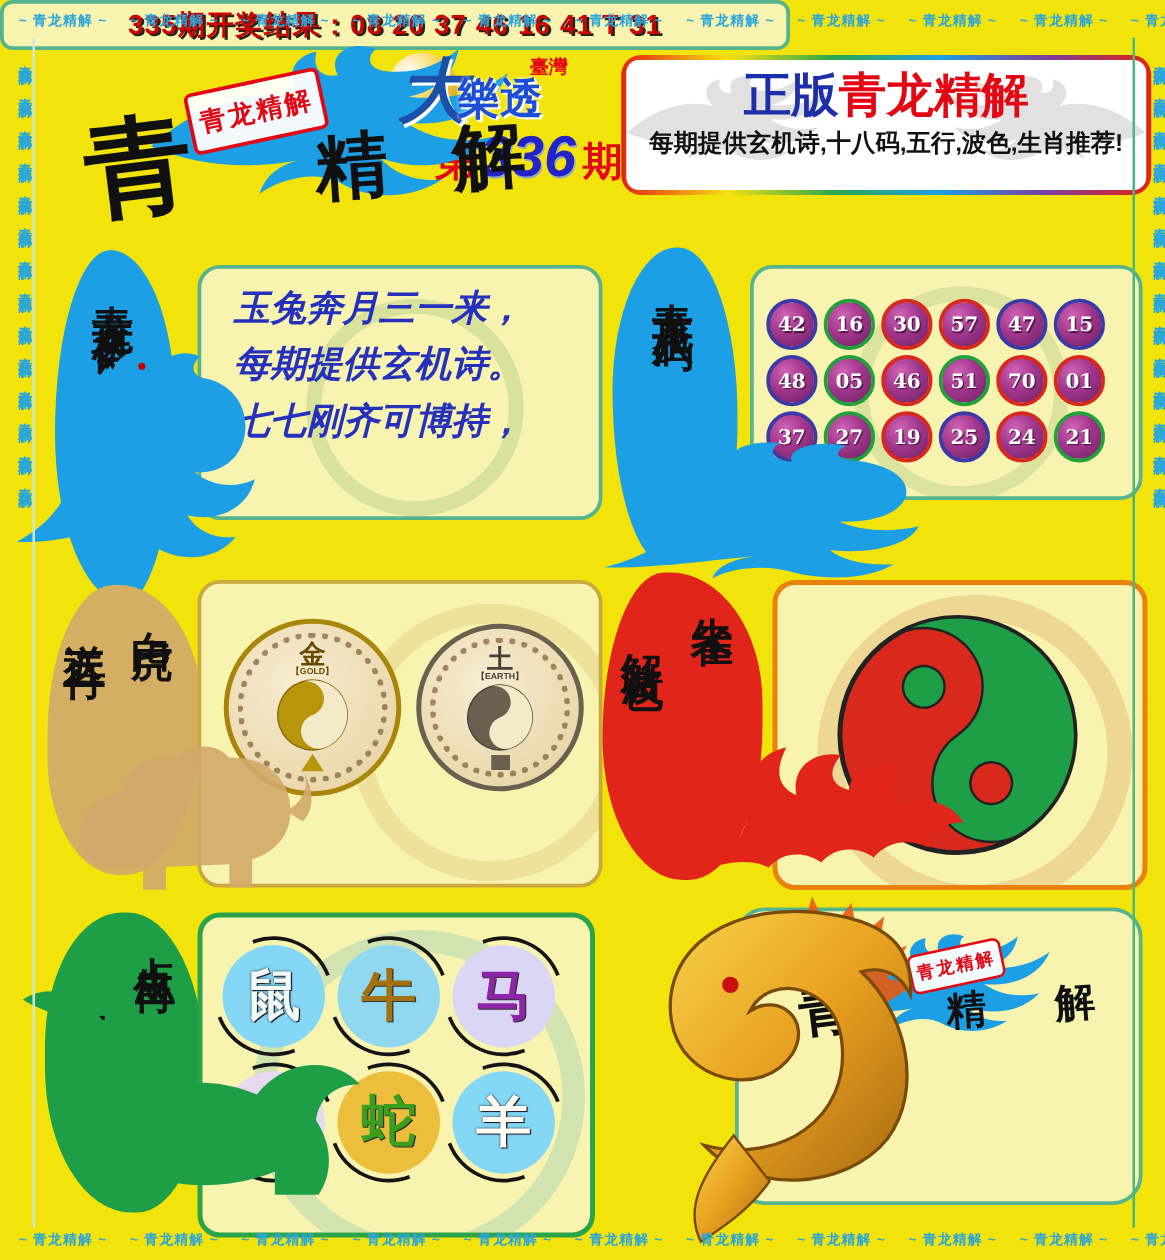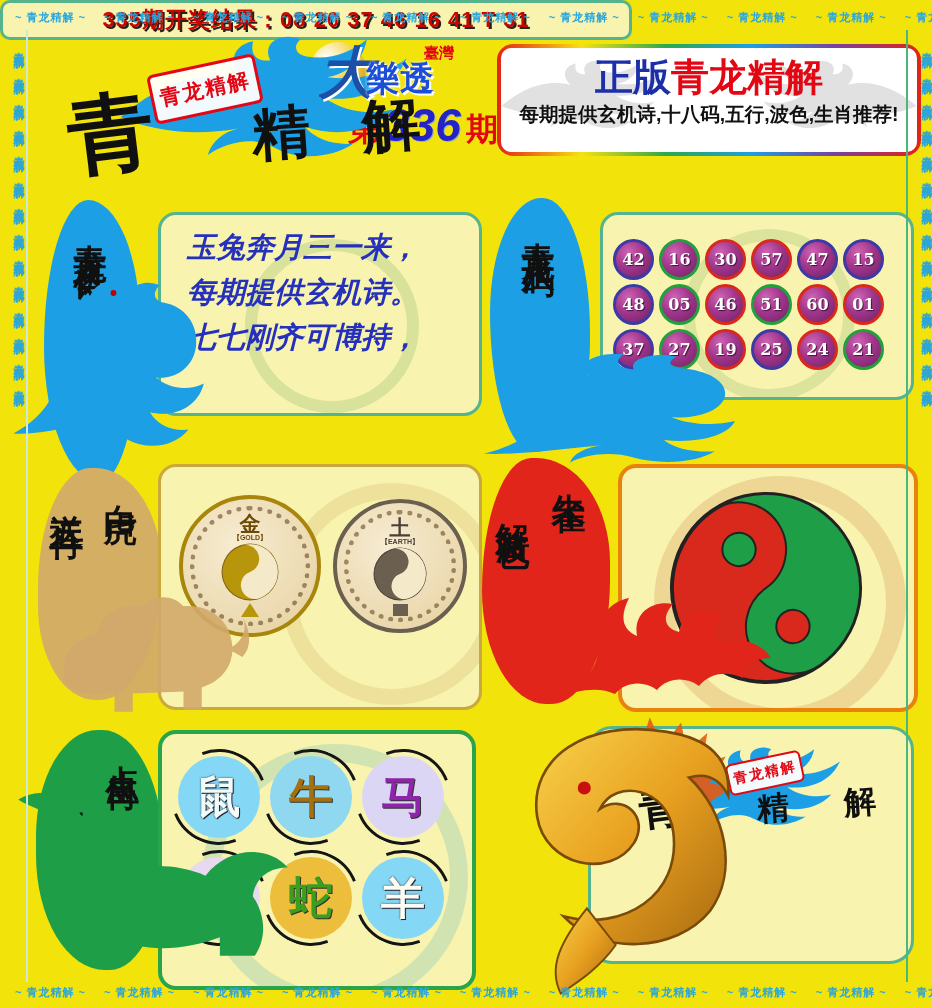--- a/index.html
+++ b/index.html
@@ -178,21 +178,21 @@
       <div class="ball" data-ring="green">
           <span class="bn">05</span>
         </div>
       <div class="ball" data-ring="red">
           <span class="bn">46</span>
         </div>
       <div class="ball" data-ring="green">
           <span class="bn">51</span>
         </div>
       <div class="ball" data-ring="red">
-          <span class="bn">60</span>
+          <span class="bn">70</span>
         </div>
       <div class="ball" data-ring="red">
           <span class="bn">01</span>
         </div>
       <div class="ball" data-ring="blue">
           <span class="bn">37</span>
         </div>
       <div class="ball" data-ring="green">
           <span class="bn">27</span>
         </div>

